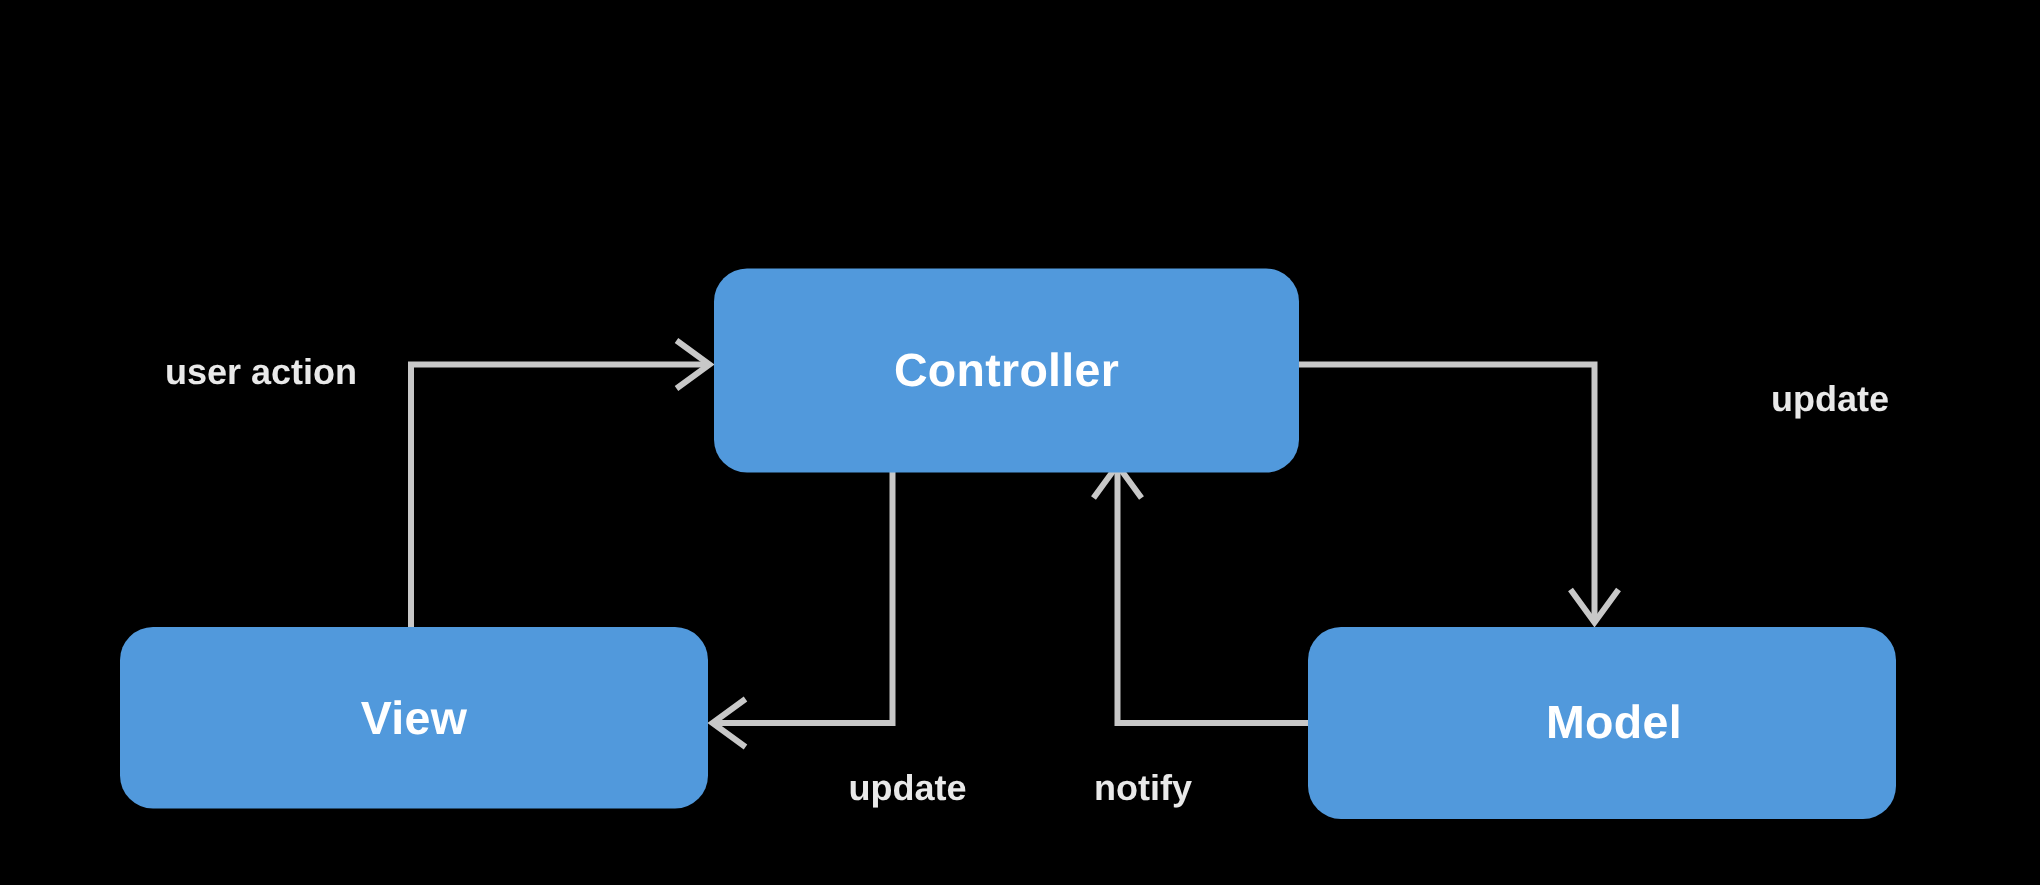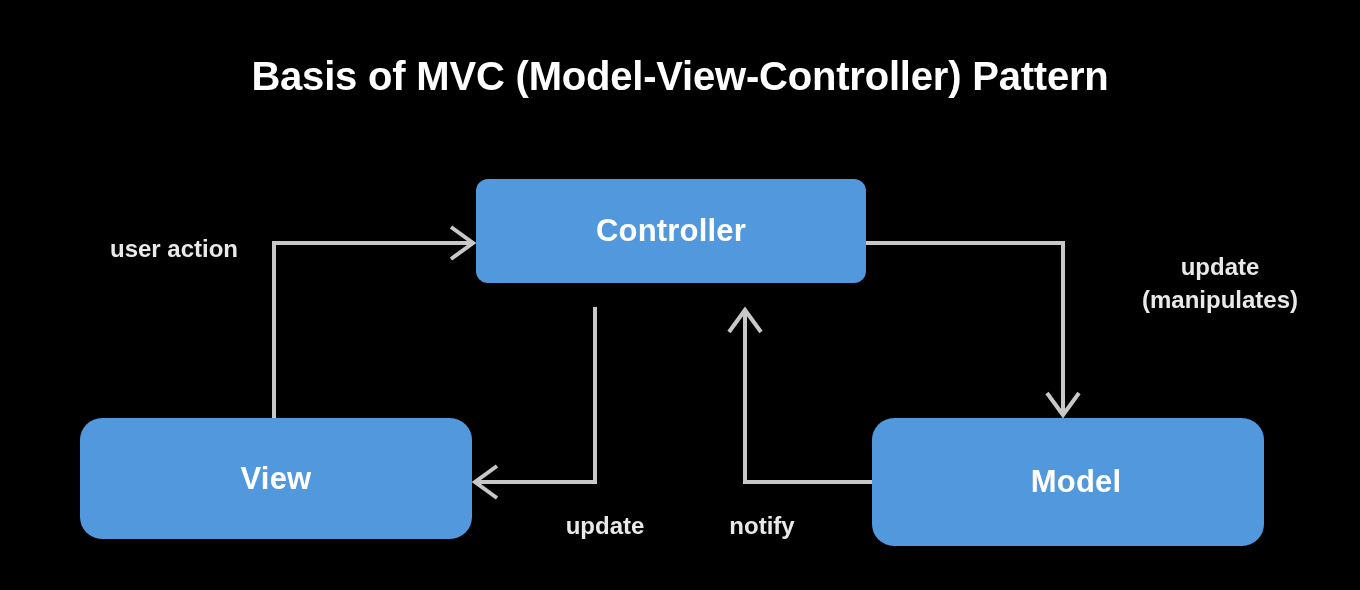--- a/index.html
+++ b/index.html
@@ -40,21 +40,21 @@
     align-items: center;
     justify-content: center;
   }
   .node-label {
     color: #ffffff;
     font-size: 31px;
     font-weight: bold;
     letter-spacing: 0.2px;
     pointer-events: none;
   }
-  #node-controller { left: 476px; top: 179px;  width: 390px; height: 104px; border-radius: 12px; }
+  #node-controller { left: 476px; top: 179px;  width: 390px; height: 136px; }
   #node-view       { left: 80px;  top: 418px;  width: 392px; height: 121px; }
   #node-model      { left: 872px; top: 418px;  width: 392px; height: 128px; padding-left: 16px; }
 
   
   .edge-label {
     position: absolute;
     color: #e9e9e9;
     font-size: 24px;
     font-weight: bold;
     white-space: nowrap;
@@ -95,21 +95,20 @@
     stroke-width: 4;
     stroke-linecap: butt;
     stroke-linejoin: miter;
   }
 </style>
 </head>
 <body>
 
 <div id="stage">
 
-  <div id="page-title">Basis of MVC (Model-View-Controller) Pattern</div>
 
   <svg id="edges" viewBox="0 0 1360 590" width="1360" height="590">
 
     <g>
       <path class="edge-path" d="M 274,420 L 274,243 L 470,243"></path>
       <path class="edge-head" d="M 451,227 L 473,243 L 451,259"></path>
     </g>
 
     <g>
       <path class="edge-path" d="M 866,243 L 1063,243 L 1063,412"></path>
@@ -138,20 +137,19 @@
   <div class="node" id="node-model">
     <span class="node-label">Model</span>
   </div>
 
   <div class="edge-label" id="label-sends">
     <div>user action</div>
   </div>
 
   <div class="edge-label" id="label-update-manip">
     <div>update</div>
-    <div>(manipulates)</div>
   </div>
 
   <div class="edge-label" id="label-update-view">update</div>
 
   <div class="edge-label" id="label-notify">notify</div>
 
 </div>
 
 </body></html>

